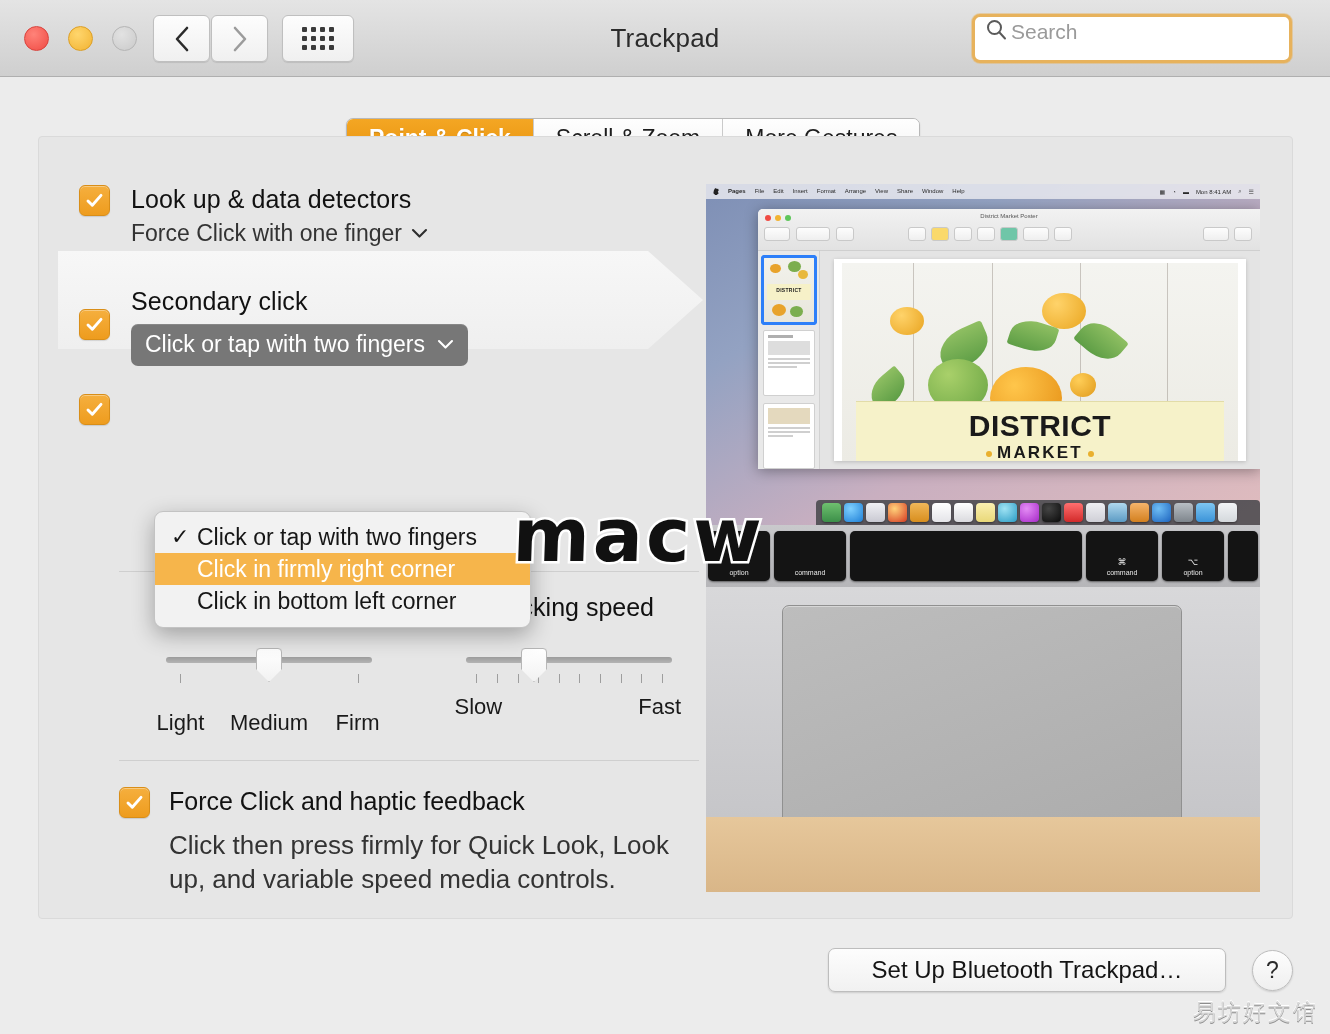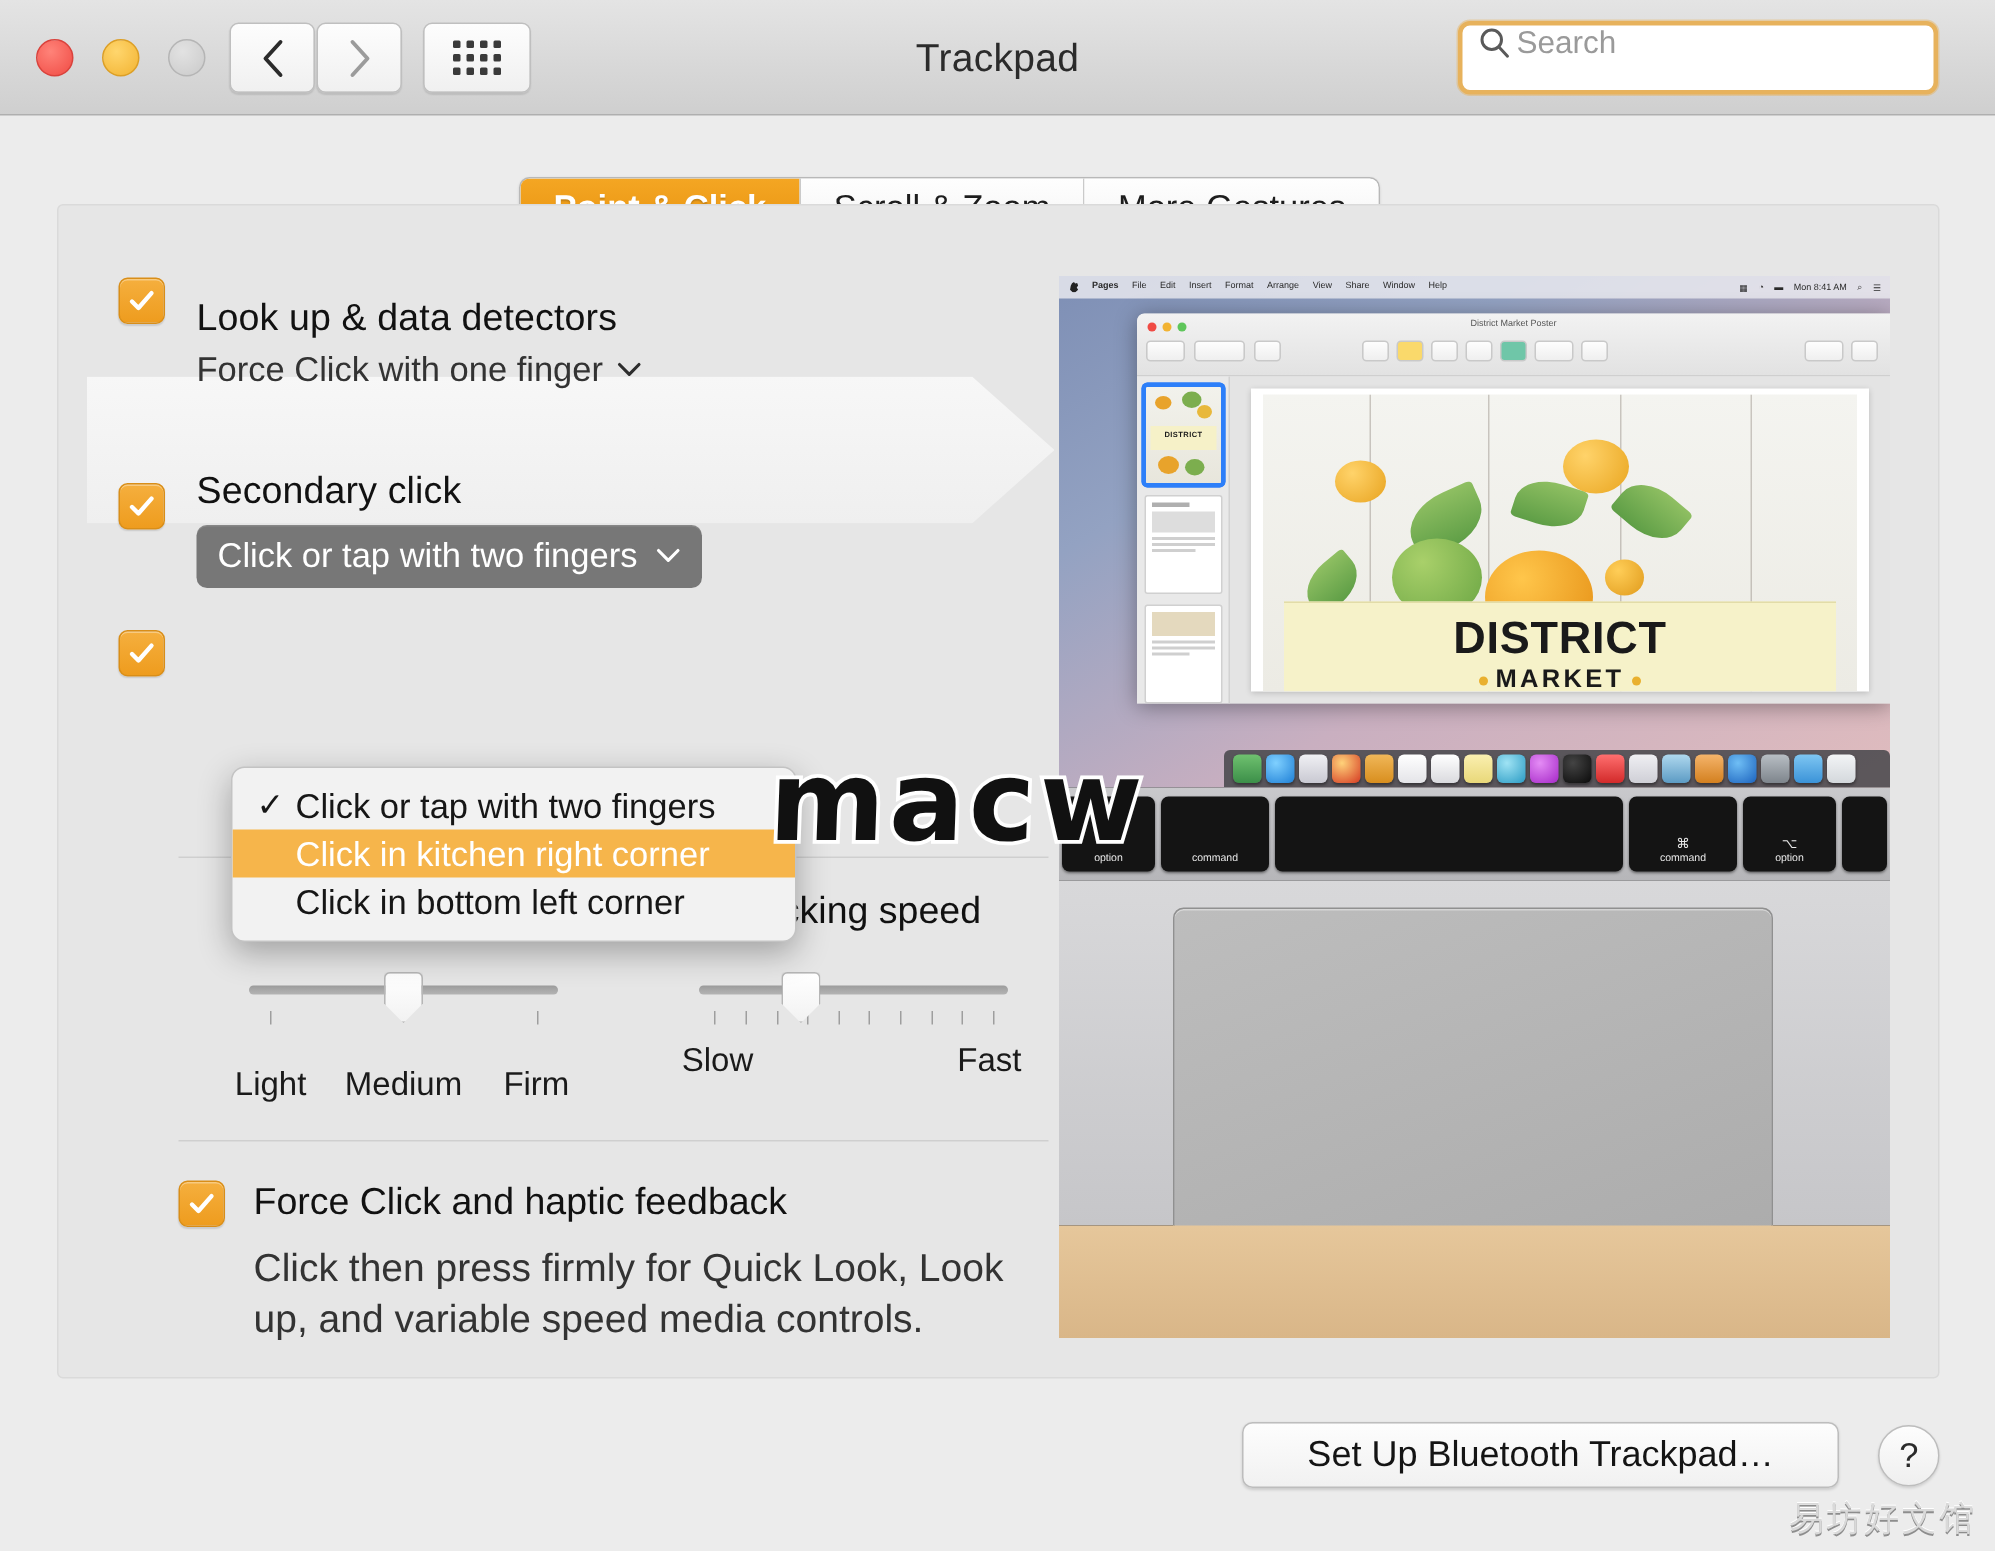--- a/index.html
+++ b/index.html
@@ -49,21 +49,21 @@
     position:absolute; left:0; top:0; width:1330px; height:77px;
     display:flex; align-items:center; justify-content:center;
     font-size:26px; color:#2B2B2B; letter-spacing:.2px;
   }
 
   .searchwrap {
     position:absolute; right:38px; top:14px; width:320px; height:49px;
     background:#FFFFFF; border-radius:8px;
     border:3px solid #E7B25C;
     box-shadow:0 0 0 1px rgba(231,178,92,.45);
-    display:flex; align-items:flex-start; padding:0 10px;
+    display:flex; align-items:flex-end; padding:16px 10px;
   }
   .search-icon { flex:0 0 auto; margin-right:4px; }
   .searchwrap input {
     border:0; outline:0; background:transparent; width:100%;
     font-family:"Liberation Sans", sans-serif; font-size:21px; color:#222;
   }
   .searchwrap input::placeholder { color:#9A9A9A; }
 
   
   .tabs {
@@ -96,21 +96,21 @@
 
   .chk {
     width:31px; height:31px; border-radius:6px;
     background:linear-gradient(#F5AF3E,#EE9C1E);
     border:1px solid #D98E18;
     box-shadow:0 1px 1px rgba(0,0,0,.12), inset 0 1px 0 rgba(255,255,255,.35);
     display:flex; align-items:center; justify-content:center; flex:0 0 auto;
   }
 
   .opt-row { position:relative; display:flex; align-items:flex-start; }
-  .opt-texts { margin-left:21px;margin-top:13px; }
+  .opt-texts { margin-left:21px; }
   .opt-title { font-size:25px; color:#111; letter-spacing:.1px; }
   .opt-sub { font-size:23px; color:#333; margin-top:6px; display:flex; align-items:center; gap:9px; }
 
   
   .callout {
     position:absolute; left:19px; top:114px; width:645px; height:98px;
     background:linear-gradient(#F7F7F7,#EFEFEF);
     clip-path:polygon(0 0, 590px 0, 645px 49px, 590px 98px, 0 98px);
     box-shadow:0 1px 2px rgba(0,0,0,.07);
   }
@@ -624,21 +624,21 @@
       <div class="desk"></div>
     </div>
 
     <div class="menu">
       <div class="menu-item">
         <span class="tick">✓</span>
         <span>Click or tap with two fingers</span>
       </div>
       <div class="menu-item selected">
         <span class="tick"></span>
-        <span>Click in kitchen right corner</span>
+        <span>Click in firmly right corner</span>
       </div>
       <div class="menu-item">
         <span class="tick"></span>
         <span>Click in bottom left corner</span>
       </div>
     </div>
 
   </div>
 
   <div class="macw">macw</div>

